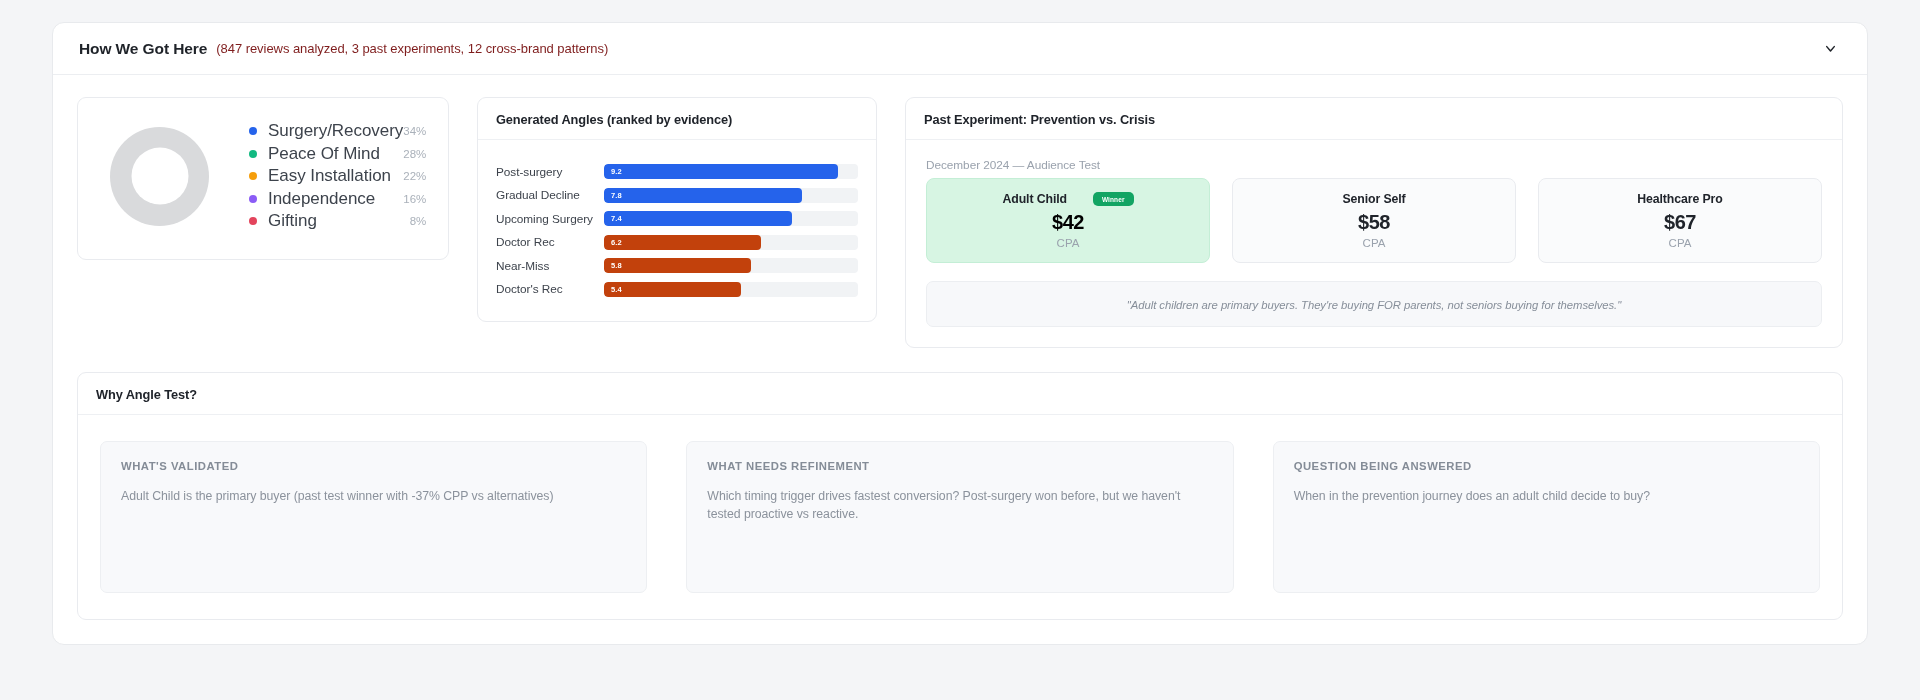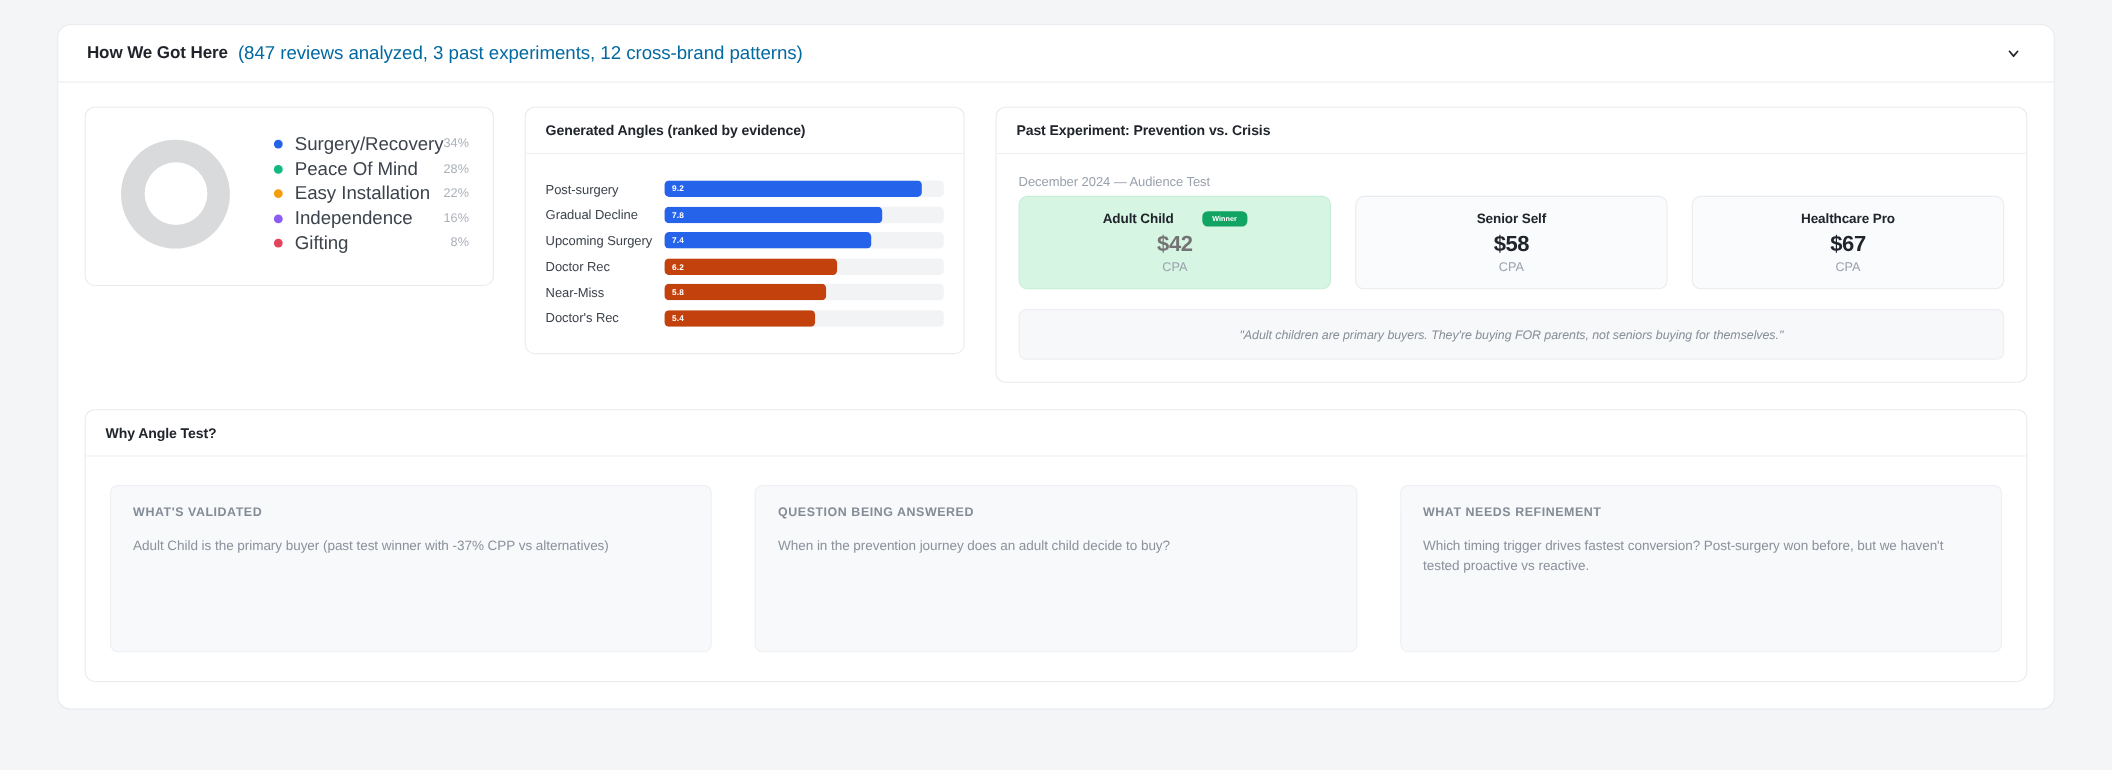--- a/index.html
+++ b/index.html
@@ -36,22 +36,22 @@
   }
 
   .panel-title {
     font-size: 15.5px;
     font-weight: 700;
     color: #1f2329;
     letter-spacing: -0.1px;
   }
 
   .panel-subtitle {
-    font-size: 17px;
-    color: #0369a1;
+    font-size: 13px;
+    color: #7f1d1d;
     margin-left: 9px;
     letter-spacing: -0.05px;
   }
 
   .spacer { flex: 1; }
 
   .chevron-btn {
     width: 26px;
     height: 26px;
     display: flex;
@@ -247,21 +247,21 @@
     letter-spacing: 0.1px;
   }
 
   .exp-value {
     font-size: 20px;
     font-weight: 700;
     color: #20242b;
     letter-spacing: -0.4px;
     line-height: 1.18;
   }
-  .exp-card.winner .exp-value { color: #737373; }
+  .exp-card.winner .exp-value { color: #000000; }
 
   .exp-unit {
     font-size: 11.5px;
     color: #9aa2ad;
     margin-top: 2px;
   }
 
   .exp-quote {
     margin-top: 18px;
     background: #f7f8fa;
@@ -463,25 +463,25 @@
       <div class="card card-why">
         <div class="card-head">
           <span class="card-head-title">Why Angle Test?</span>
         </div>
         <div class="why-body" id="why-body">
             <div class="why-card">
               <div class="why-kicker">WHAT'S VALIDATED</div>
               <div class="why-text">Adult Child is the primary buyer (past test winner with -37% CPP vs alternatives)</div>
             </div>
             <div class="why-card">
+              <div class="why-kicker">WHAT NEEDS REFINEMENT</div>
+              <div class="why-text">Which timing trigger drives fastest conversion? Post-surgery won before, but we haven't tested proactive vs reactive.</div>
+            </div>
+            <div class="why-card">
               <div class="why-kicker">QUESTION BEING ANSWERED</div>
               <div class="why-text">When in the prevention journey does an adult child decide to buy?</div>
             </div>
-            <div class="why-card">
-              <div class="why-kicker">WHAT NEEDS REFINEMENT</div>
-              <div class="why-text">Which timing trigger drives fastest conversion? Post-surgery won before, but we haven't tested proactive vs reactive.</div>
-            </div>
           </div>
       </div>
 
     </div>
   </div>
 </div>
 
 </body></html>

